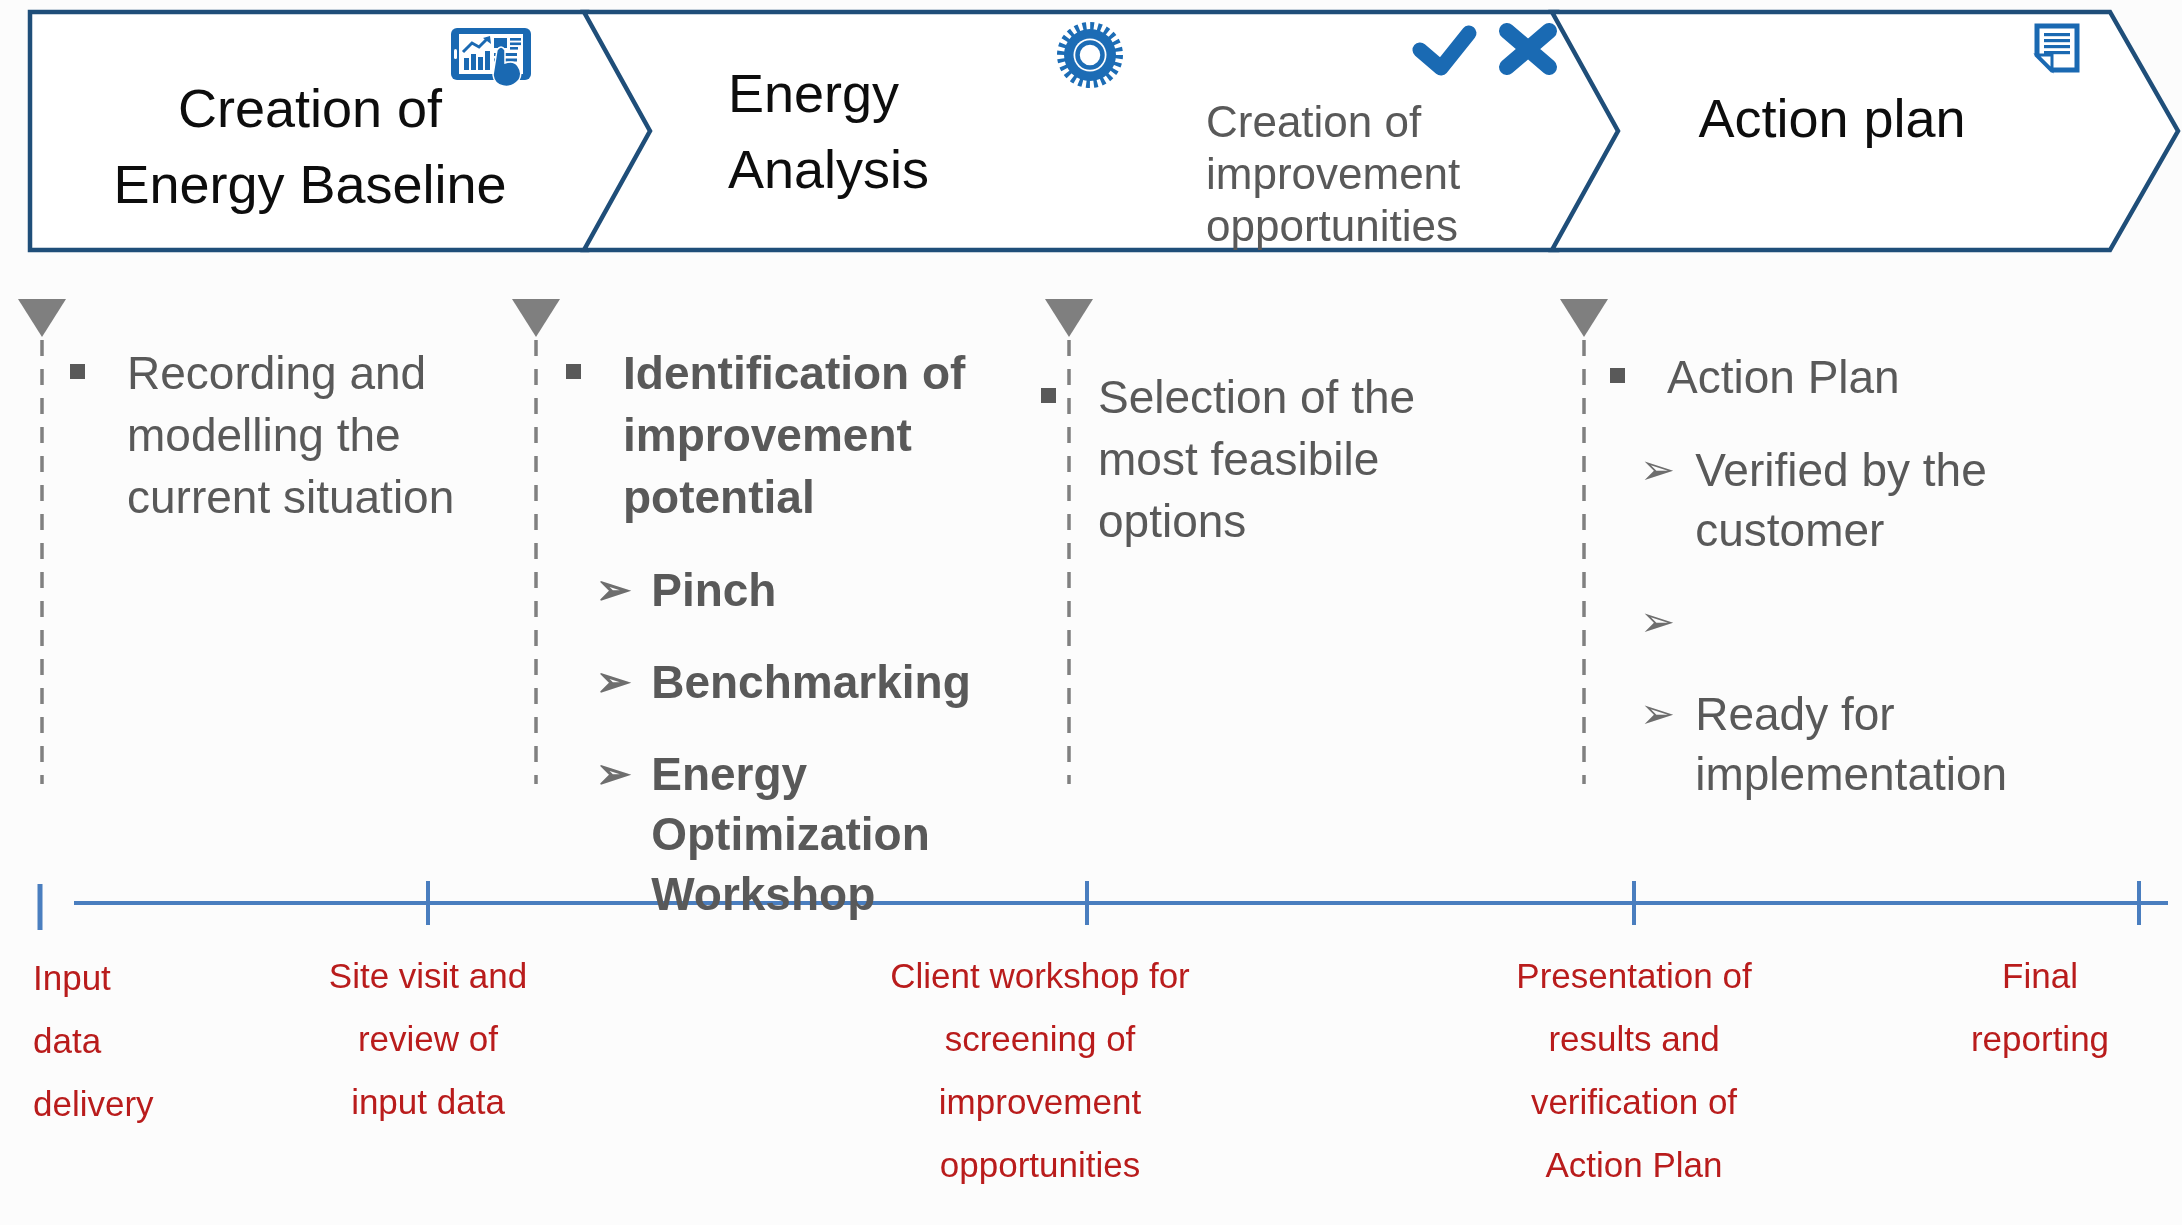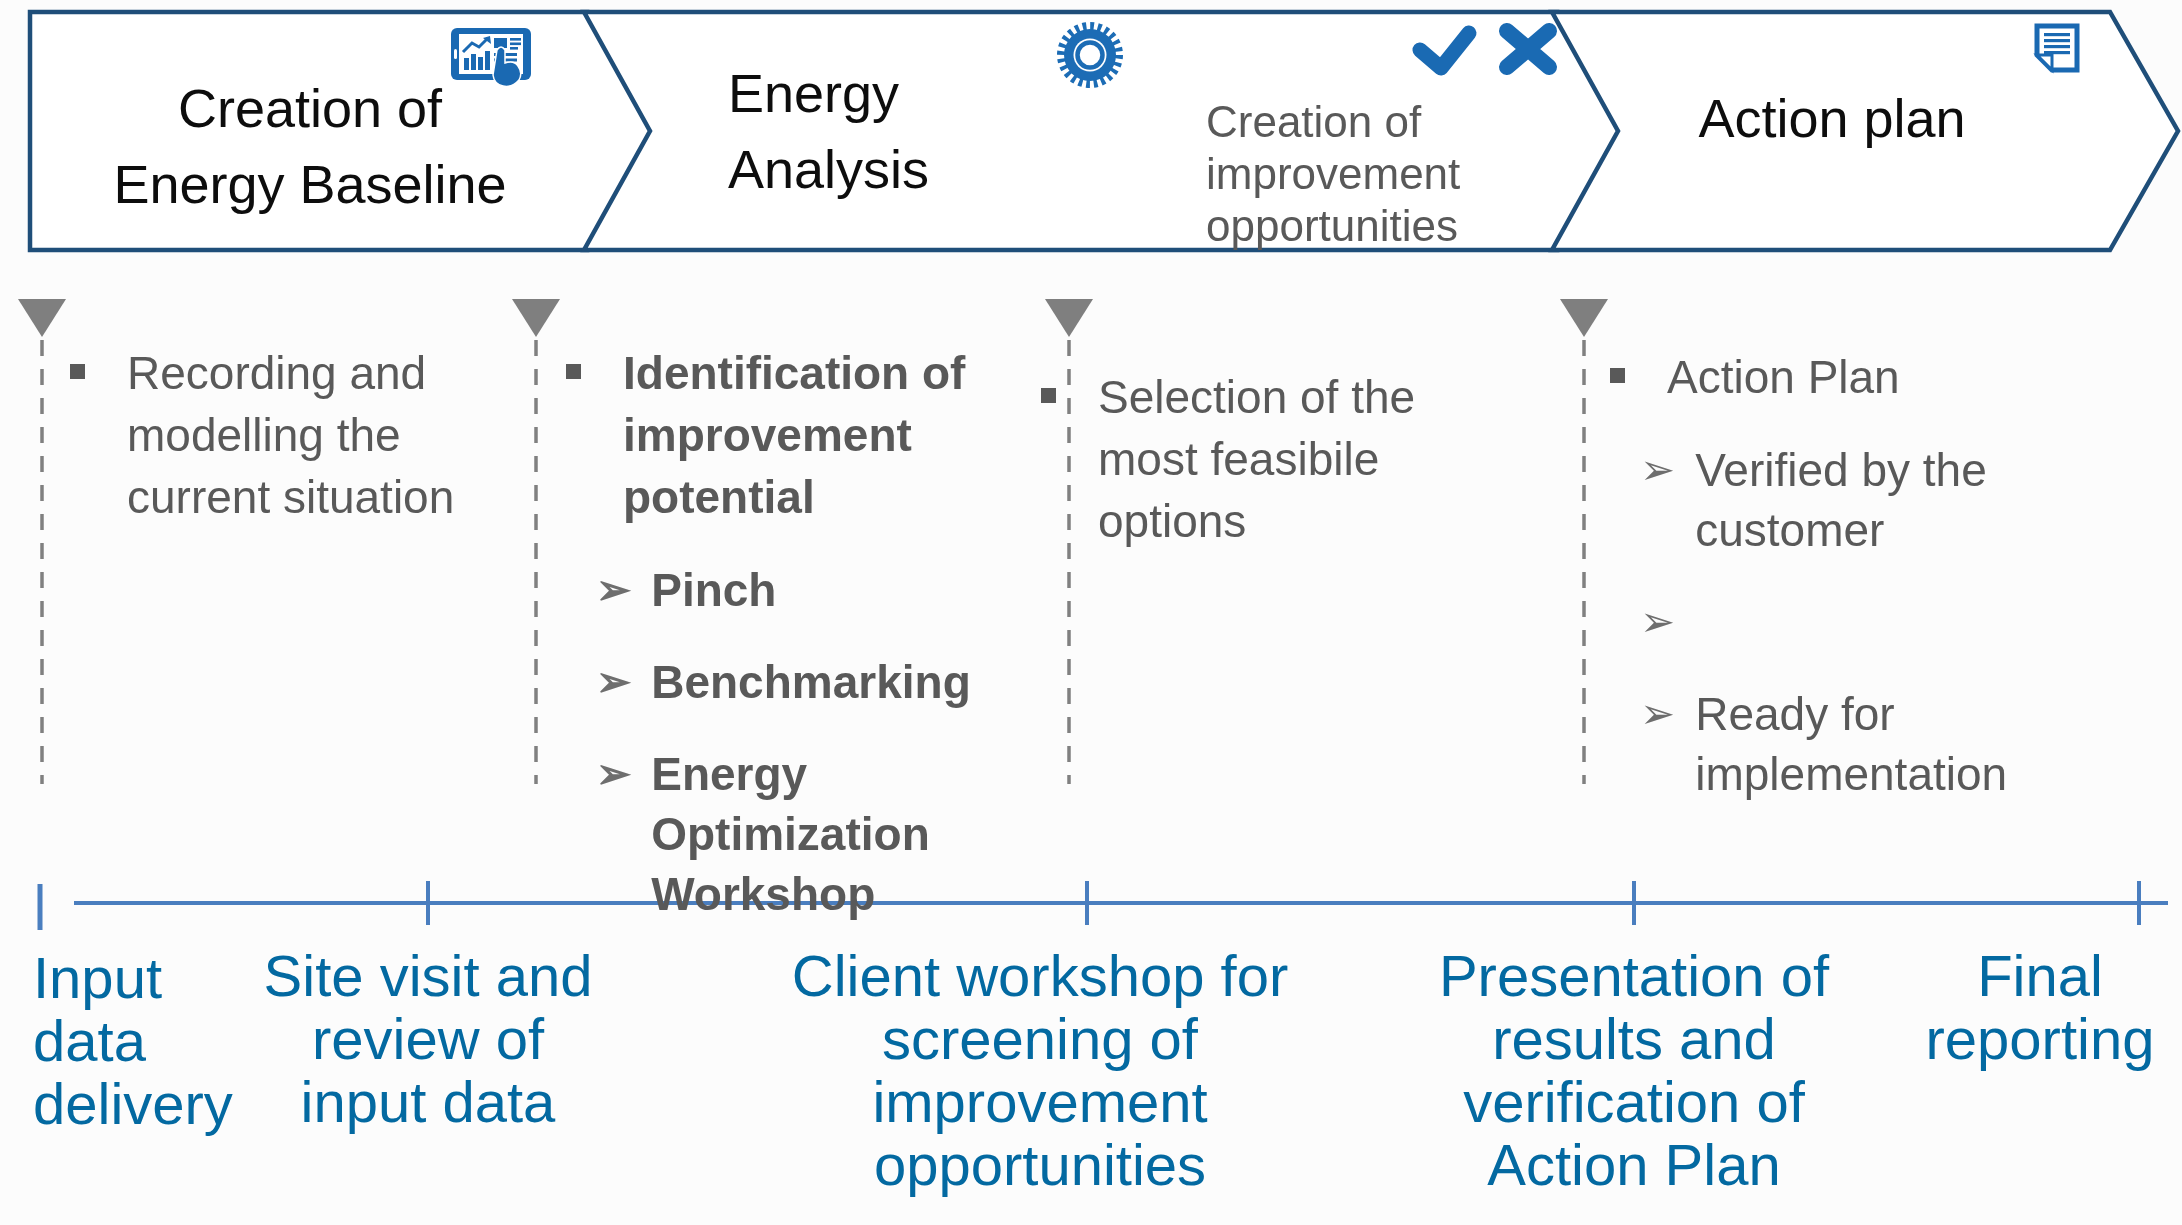--- a/index.html
+++ b/index.html
@@ -18,21 +18,21 @@
   
   .col{position:absolute;color:#595959;}
   .bullet-row{display:flex;align-items:flex-start;}
   .sq-marker{flex:0 0 15px;width:15px;height:15px;background:#595959;margin-top:22px;margin-left:8px;}
   .bullet-text{font-size:46px;line-height:62px;margin-left:42px;white-space:pre-line;}
   .sub-list{margin-left:38px;}
   .sub-item{display:flex;align-items:flex-start;margin-top:32px;}
   .arrow-glyph{flex:0 0 auto;font-size:42px;line-height:60px;color:#6e6e6e;margin-right:20px;}
   .sub-text{font-size:46px;line-height:60px;white-space:pre-line;}
   
-  .tl-label{font-size:58px;line-height:63px;color:#0369a1;white-space:pre-line;}
+  .tl-label{font-size:35px;line-height:63px;color:#b91c1c;white-space:pre-line;}
   .tl-center{text-align:center;}
 </style>
 </head>
 <body>
 
 <svg class="abs" style="left:0;top:0;" width="2182" height="1225" viewBox="0 0 2182 1225">
 
   <g>
     <path d="M30,12 L588,12 L656,131 L588,250 L30,250 Z" fill="#ffffff" stroke="#1f4e79" stroke-width="4.5"></path>
     <path d="M584,12 L1558,12 L1624,131 L1558,250 L584,250 L650,131 Z" fill="#ffffff" stroke="#1f4e79" stroke-width="4.5"></path>

